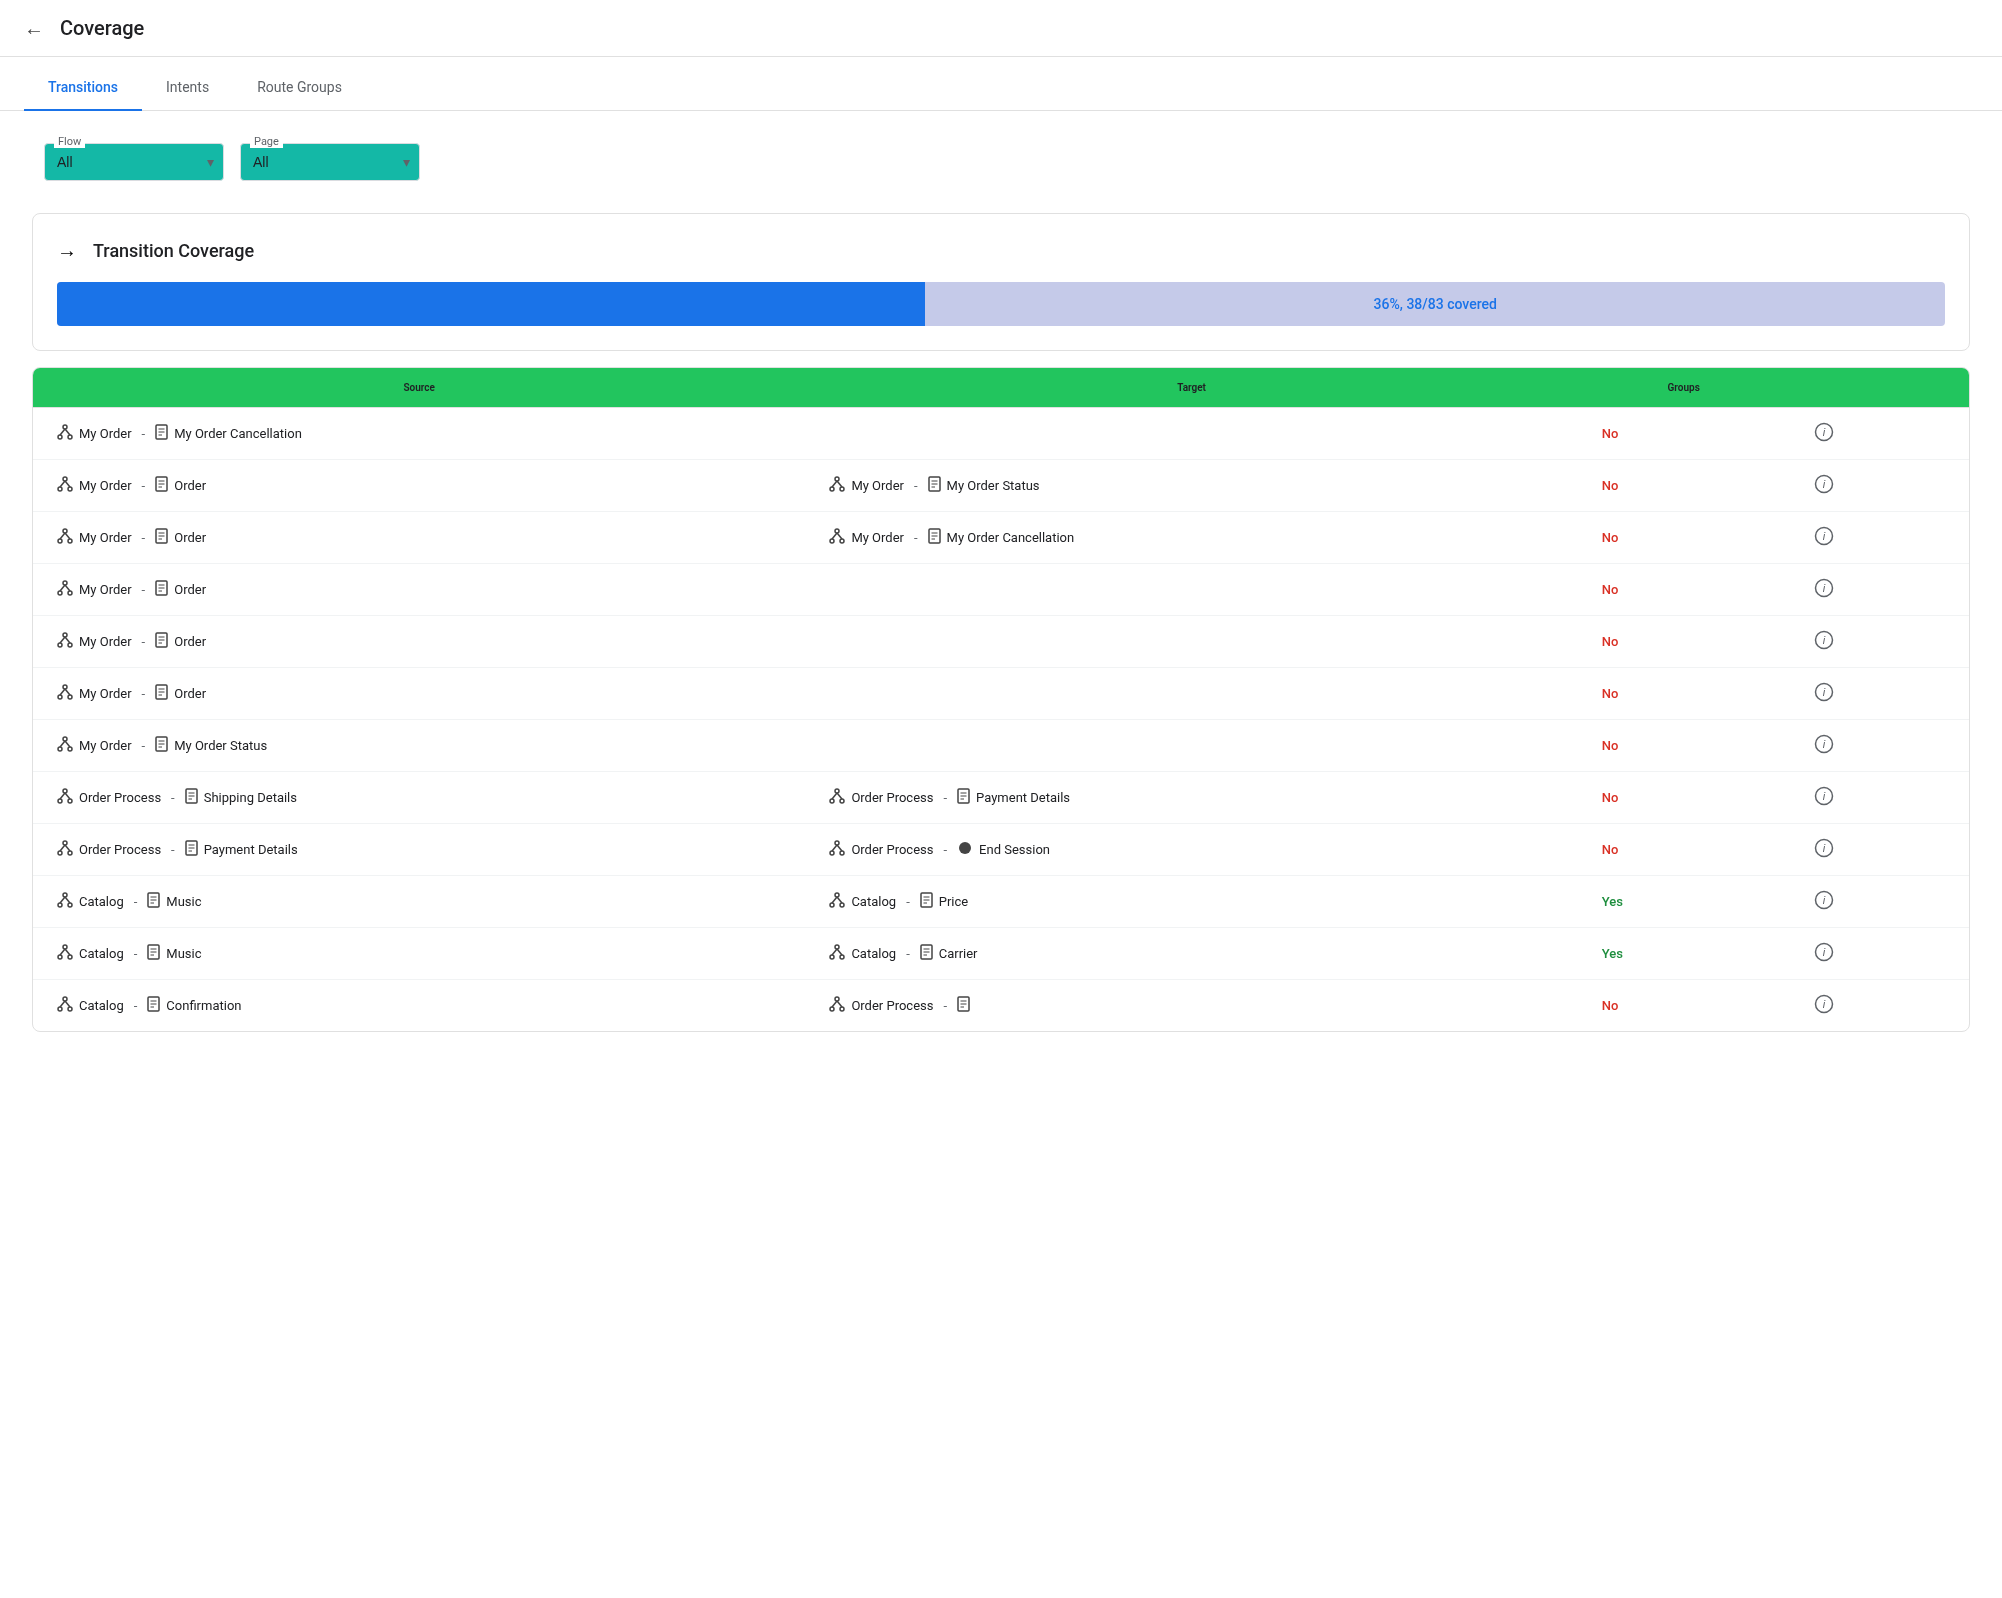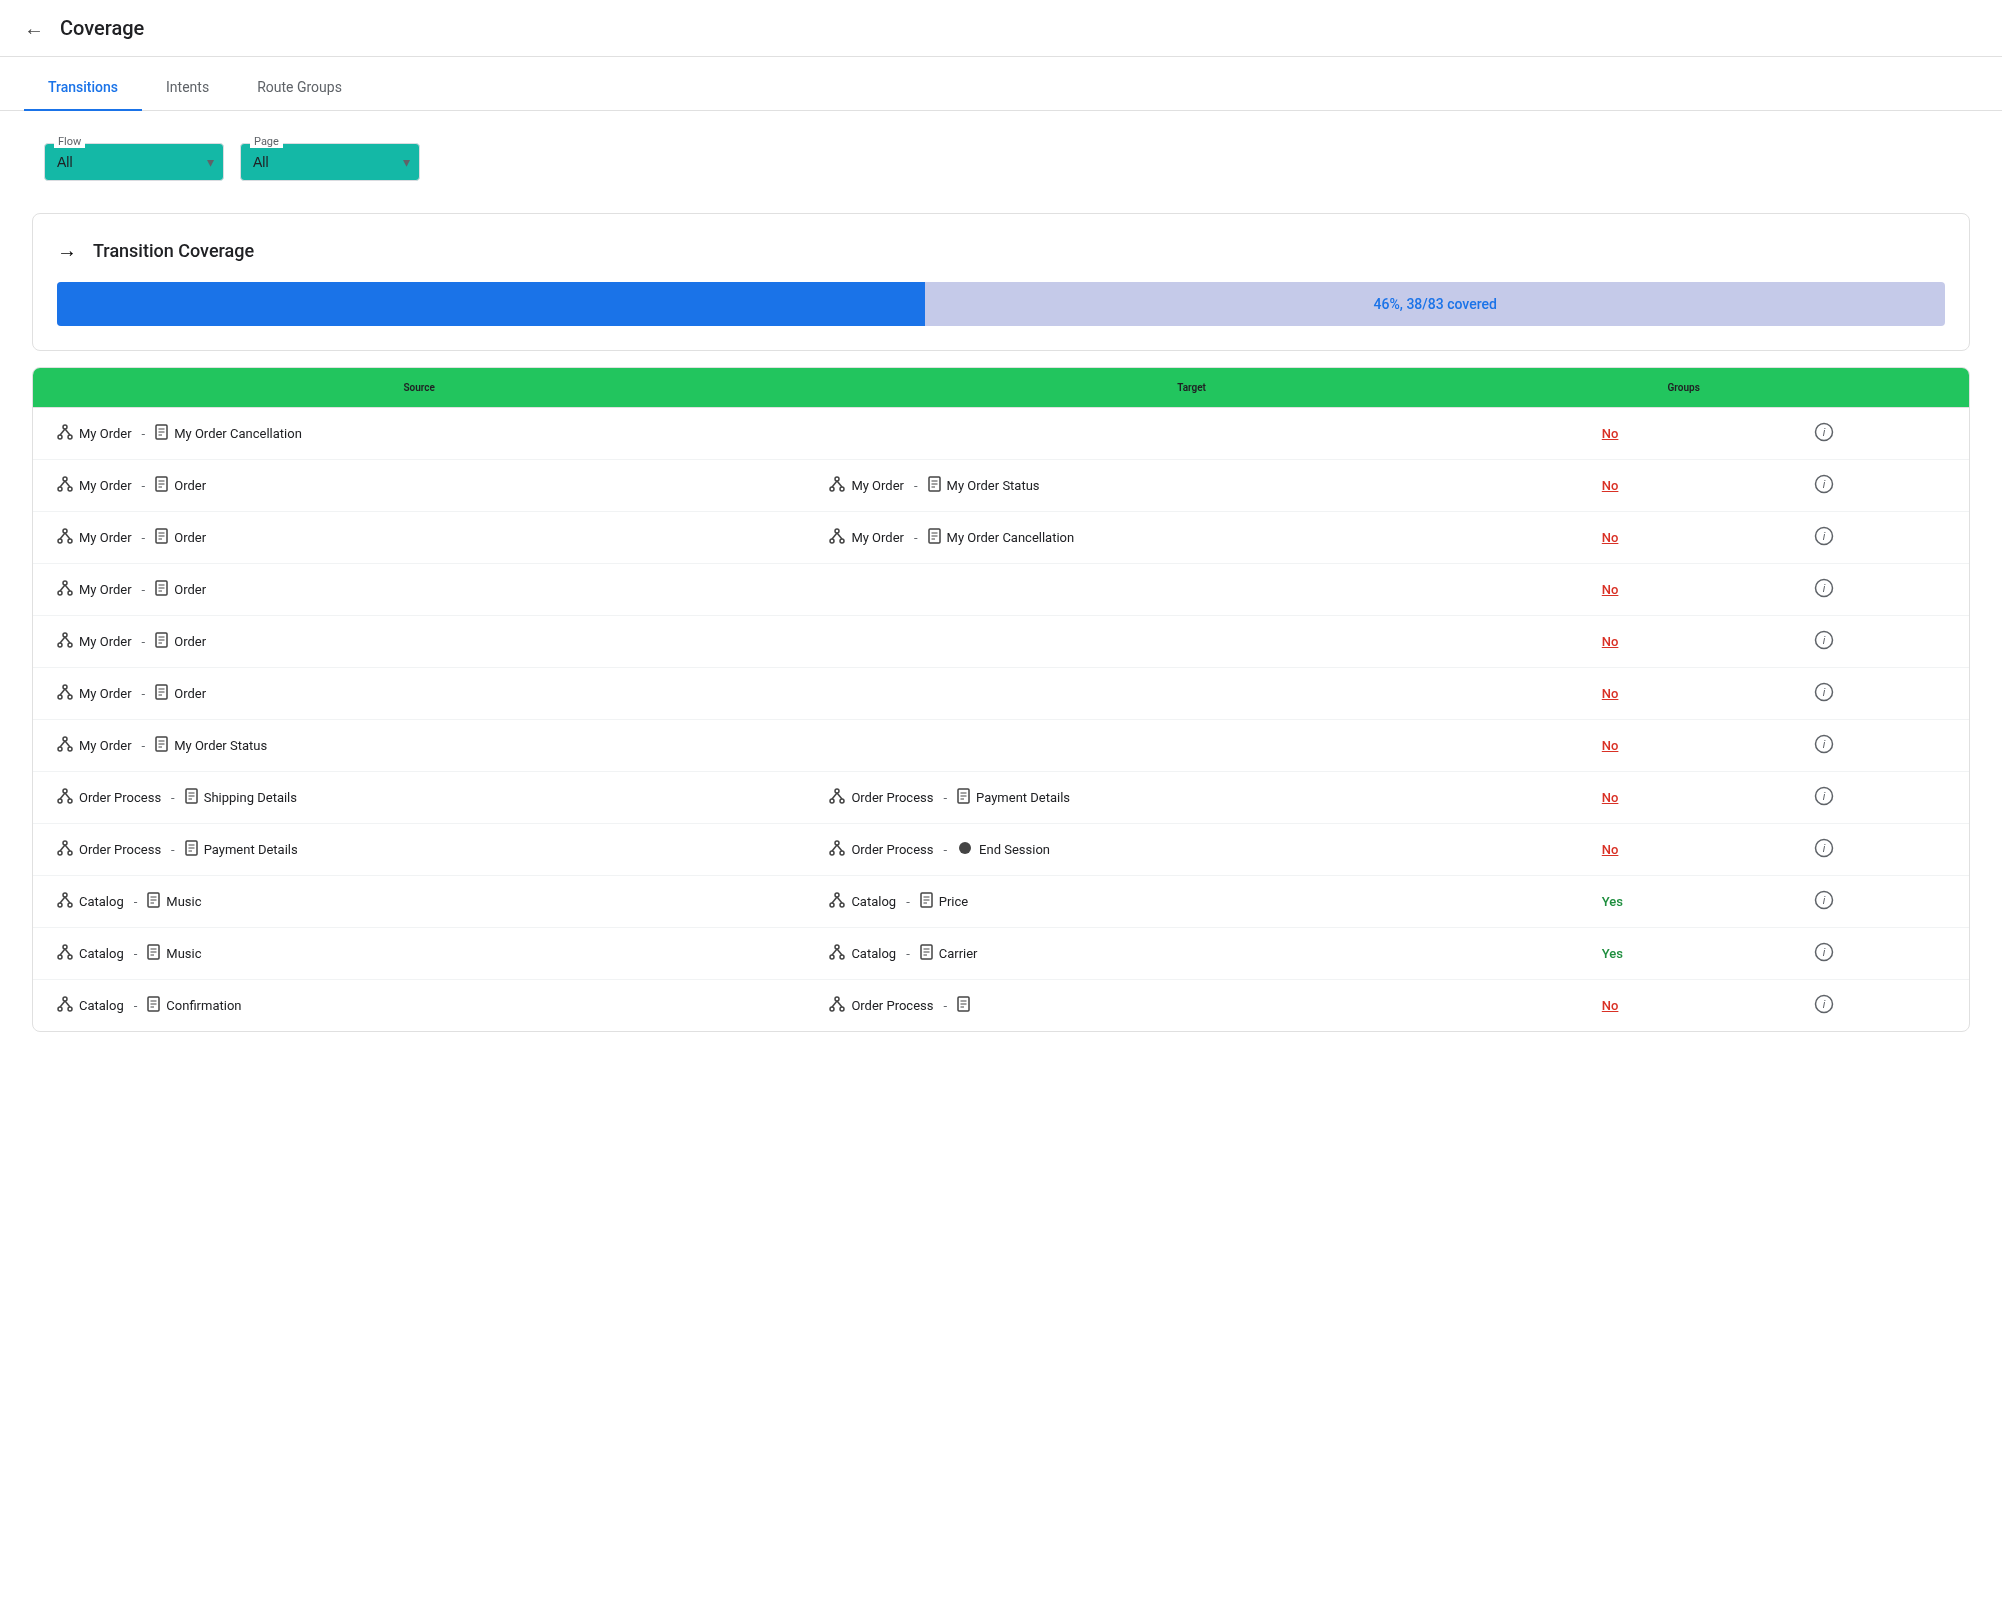--- a/index.html
+++ b/index.html
@@ -164,21 +164,21 @@
       vertical-align: middle;
     }
     .table tr:last-child td {
       border-bottom: none;
     }
     .cell-with-icon {
       display: flex;
       align-items: center;
       gap: 6px;
     }
-    .status-no { color: #d93025; font-weight: 500; text-decoration: underline; }
+    .status-no { color: #d93025; font-weight: 500; }
     .status-yes { color: #1e8e3e; font-weight: 500; text-align: center; }
     .dash {
       margin: 0 4px;
       color: #5f6368;
     }
     .arrow-icon {
       font-size: 20px;
       color: #000;
     }
   </style>
@@ -221,21 +221,21 @@
 
 <div class="coverage-card">
   <div class="coverage-card-header">
     <span class="arrow-icon">→</span>
     <span class="coverage-card-title">Transition Coverage</span>
   </div>
   <div class="progress-bar-container">
     <div class="progress-bar-fill" style="width: 46%;">
     </div>
     <div class="progress-bar-rest">
-      <span class="progress-bar-label">46%, 38/83 covered</span>
+      <span class="progress-bar-label">36%, 38/83 covered</span>
     </div>
   </div>
 </div>
 
 <div class="table-container">
   <table class="table">
     <thead>
       <tr>
         <th>Source</th>
         <th>Target</th>

